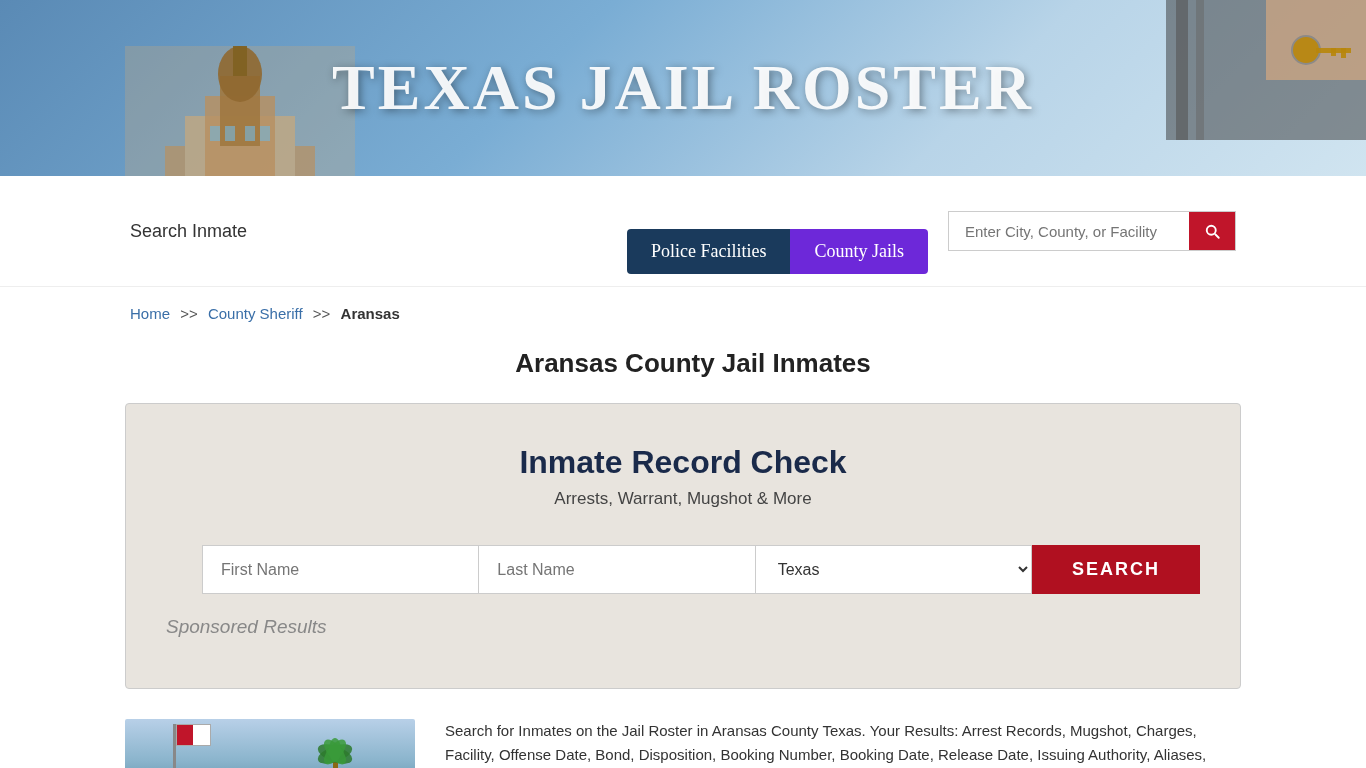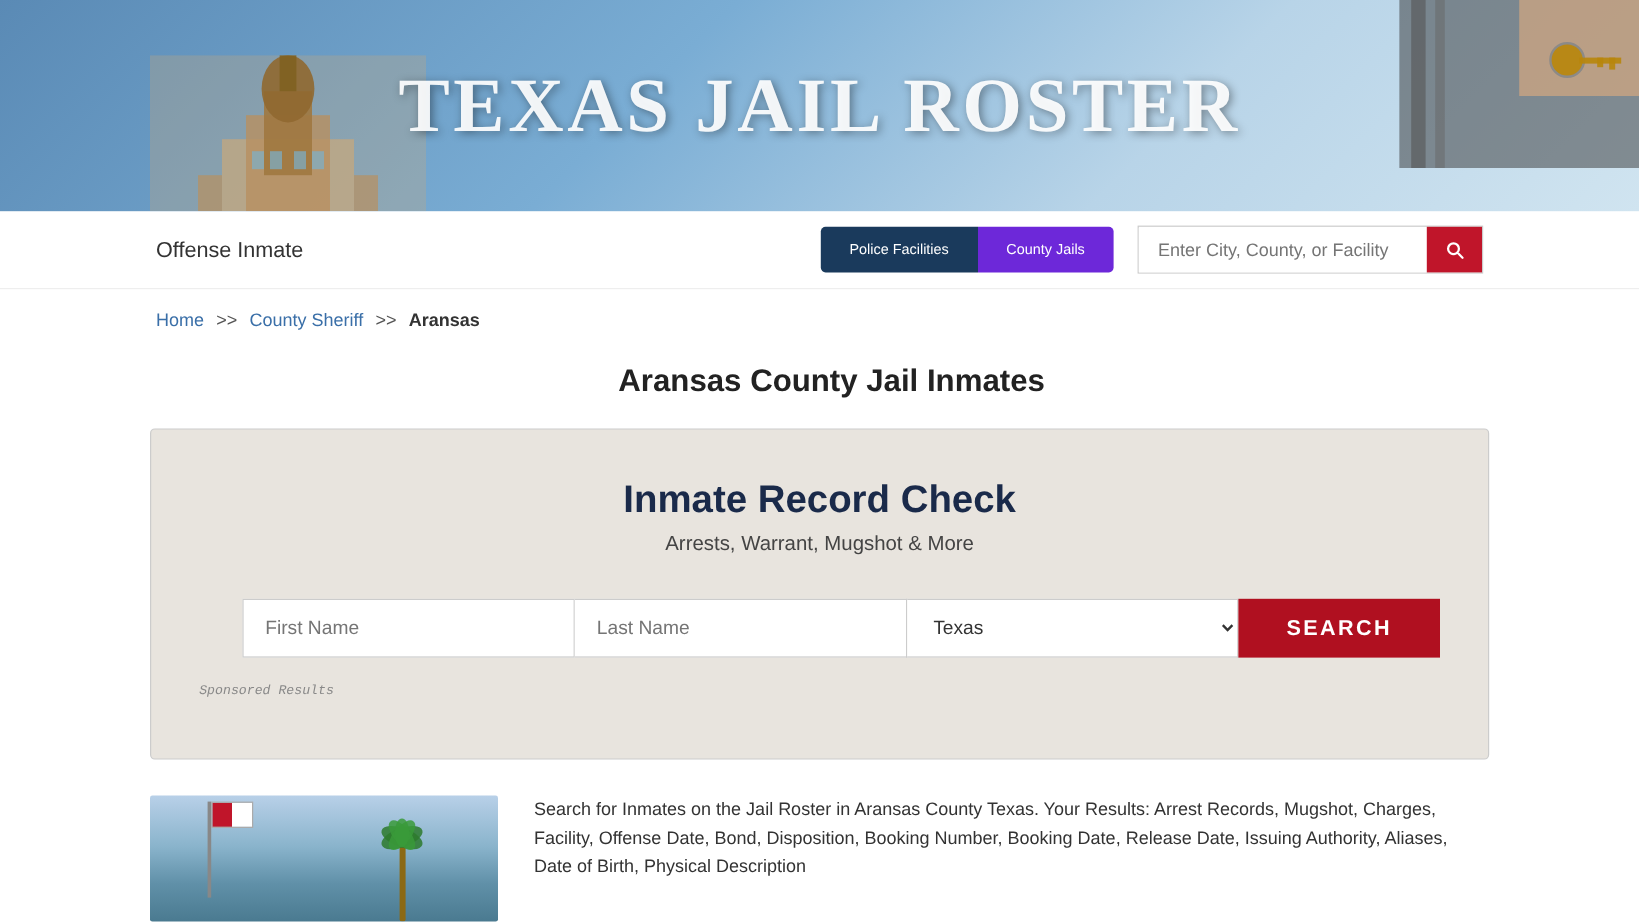--- a/index.html
+++ b/index.html
@@ -45,25 +45,26 @@
       gap: 20px;
     }
     .nav-bar .search-inmate-label {
       font-size: 18px;
       color: #333;
       font-family: Arial, sans-serif;
       margin-right: auto;
     }
     .nav-btn {
       padding: 12px 24px;
-      font-size: 12px;
-      font-family: Liberation Sans, sans-serif;
+      font-size: 18px;
+      font-family: Liberation Serif, serif;
       border: none;
       cursor: pointer;
       font-weight: 500;
+      margin-top: 41px;
     }
     .nav-btn-police {
       background: #1a3a5c;
       color: #fff;
       border-radius: 4px 0 0 4px;
     }
     .nav-btn-county {
       background: #6d28d9;
       color: #fff;
       border-radius: 0 4px 4px 0;
@@ -187,23 +188,23 @@
       padding: 14px 40px;
       font-size: 18px;
       font-weight: bold;
       letter-spacing: 2px;
       font-family: Arial, sans-serif;
       cursor: pointer;
       margin-left: 0;
     }
     .sponsored-results {
       margin-top: 22px;
-      font-size: 11px;
+      font-size: 19px;
       color: #888;
-      font-family: Liberation Mono, monospace;
+      font-family: Liberation Sans, sans-serif;
       font-style: italic;
     }
 
     
     .bottom-section {
       margin: 0 125px;
       display: flex;
       gap: 30px;
       align-items: flex-start;
       padding-bottom: 20px;
@@ -281,21 +282,21 @@
     <rect x="100" y="0" width="100" height="80" fill="#d4a880" opacity="0.7"></rect>
 
     <circle cx="140" cy="50" r="14" fill="#b8860b" opacity="0.9" stroke="#888" stroke-width="2"></circle>
     <rect x="150" y="48" width="35" height="5" fill="#b8860b" opacity="0.9"></rect>
     <rect x="175" y="48" width="5" height="10" fill="#b8860b" opacity="0.9"></rect>
     <rect x="165" y="48" width="5" height="8" fill="#b8860b" opacity="0.9"></rect>
   </svg>
 </div>
 
 <div class="nav-bar">
-  <span class="search-inmate-label">Offense Inmate</span>
+  <span class="search-inmate-label">Search Inmate</span>
 
   <div style="display:flex;">
     <button class="nav-btn nav-btn-police">Police Facilities</button>
     <button class="nav-btn nav-btn-county">County Jails</button>
   </div>
 
   <div class="nav-search-wrapper">
     <input class="nav-search-input" type="text" placeholder="Enter City, County, or Facility" style="">
     <button class="nav-search-btn">
       <svg viewBox="0 0 24 24" xmlns="http://www.w3.org/2000/svg">

